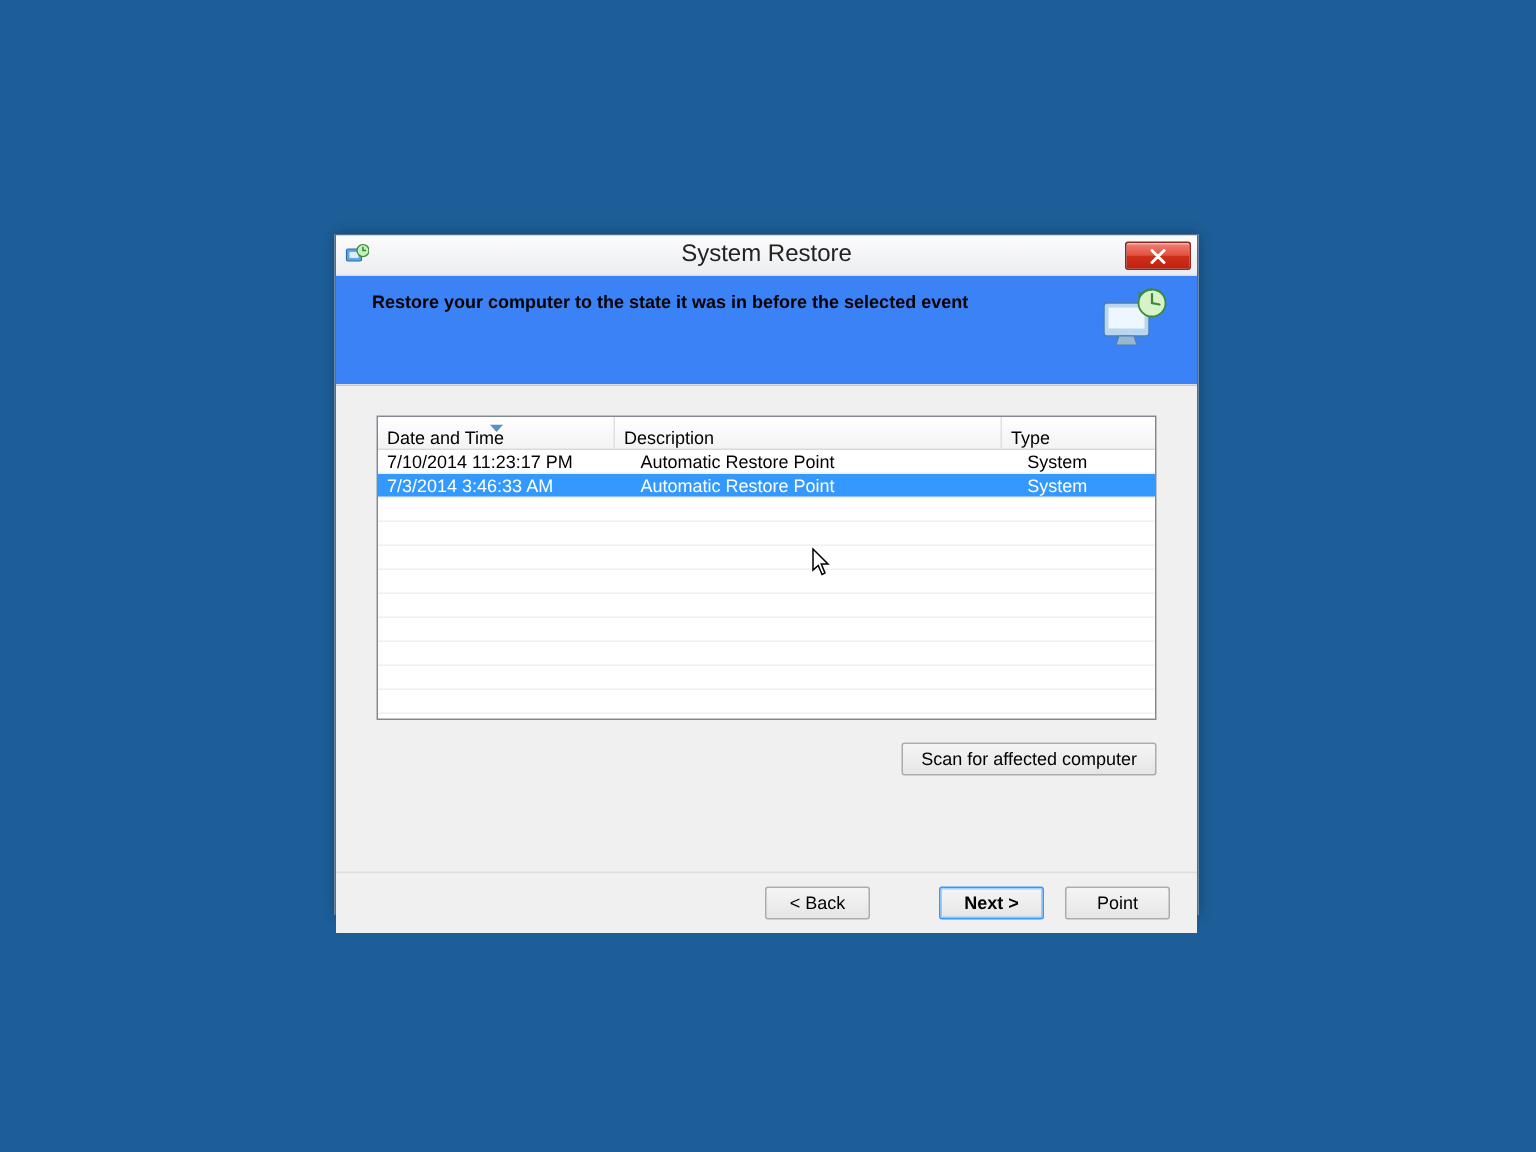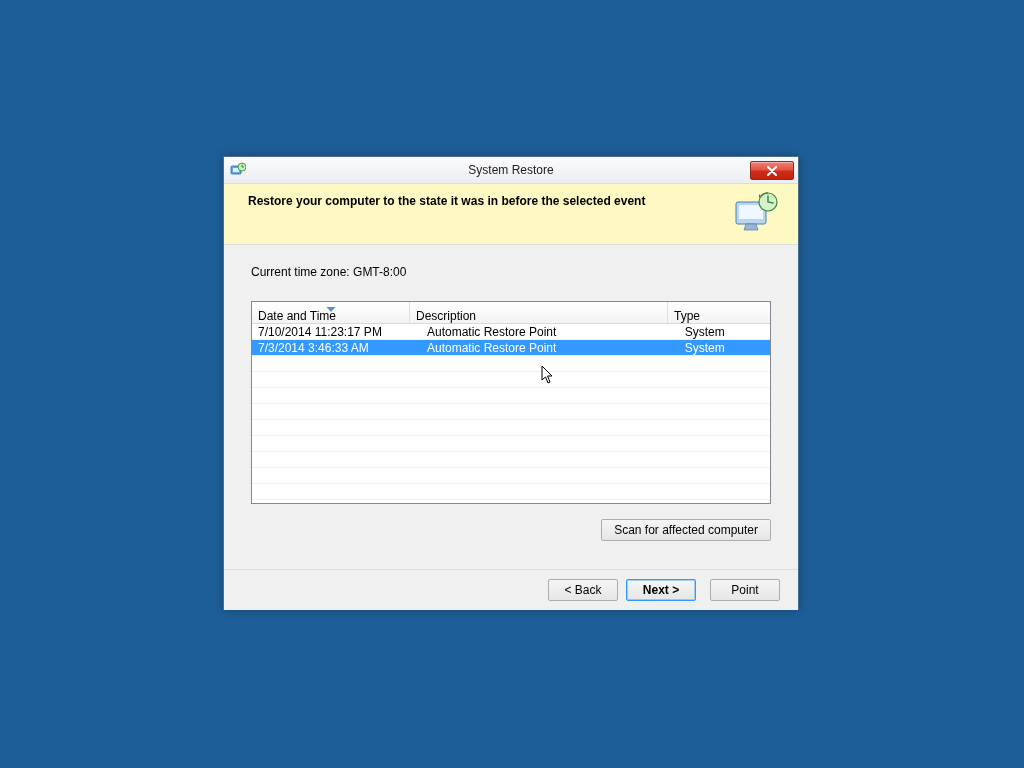--- a/index.html
+++ b/index.html
@@ -36,21 +36,21 @@
     width: 16px;
     height: 16px;
     margin-left: 6px;
     position: relative;
   }
   .title-icon svg { display:block; }
   .titlebar-title {
     position: absolute;
     left: 0; right: 0;
     text-align: center;
-    font-size: 12px;
+    font-size: 16px;
     color: #222;
     pointer-events: none;
   }
   .close-btn {
     position: absolute;
     right: 4px;
     top: 4px;
     width: 44px;
     height: 19px;
     border: 1px solid #8a2b1f;
@@ -58,22 +58,22 @@
     background: linear-gradient(to bottom, #f08176 0%, #e2523f 48%, #cd2f1b 52%, #c4210d 100%);
     display: flex;
     align-items: center;
     justify-content: center;
     box-shadow: inset 0 1px 0 rgba(255,255,255,0.4);
   }
   .close-btn svg { display:block; }
 
   
   .header-strip {
-    height: 61px;
-    background: #fef9c3;
+    height: 73px;
+    background: #3b82f6;
     border-bottom: 1px solid #dcdcdc;
     position: relative;
     display: flex;
     align-items: flex-start;
     padding: 8px 18px 0 24px;
   }
   .header-text {
     font-weight: bold;
     font-size: 12px;
     color: #000;
@@ -182,21 +182,21 @@
   .footer {
     border-top: 1px solid #dcdcdc;
     background: #f0f0f0;
     height: 41px;
     display: flex;
     align-items: center;
     justify-content: flex-end;
     gap: 8px;
     padding-right: 18px;
   }
-  .footer .btn { width: 70px; }
+  .footer .btn { width: 70px; margin-left: 38px; }
 
   
   .cursor {
     position: absolute;
     left: 541px;
     top: 365px;
     pointer-events: none;
   }
 </style>
 </head>
@@ -232,21 +232,20 @@
         <path d="M12 32 L22 32 L24 38 L10 38 Z" fill="#9bb6cf" stroke="#4a7fb5" stroke-width="0.7"></path>
         <circle cx="34" cy="10" r="9" fill="#d7f2c9" stroke="#3a8a3a" stroke-width="1.2"></circle>
         <path d="M34 4 L34 10 L39 11" stroke="#3a8a3a" stroke-width="1.5" fill="none" stroke-linecap="round"></path>
         <path d="M27 4 A9 9 0 0 1 34 1" stroke="#3a8a3a" stroke-width="1.4" fill="none"></path>
         <path d="M27 4 l-2 -2 l0 4 z" fill="#3a8a3a"></path>
       </svg>
     </div>
   </div>
 
   <div class="content">
-    <div class="tz-label">Current time zone: GMT-8:00</div>
 
     <div class="table">
       <div class="thead">
         <div class="th col-date">
           <span class="sort-arrow">
             <svg width="9" height="5" viewBox="0 0 9 5">
                 <path d="M0 0 L9 0 L4.5 5 Z" fill="#5a8fc8"></path>
               </svg>
           </span>
           <span>Date and Time</span>

